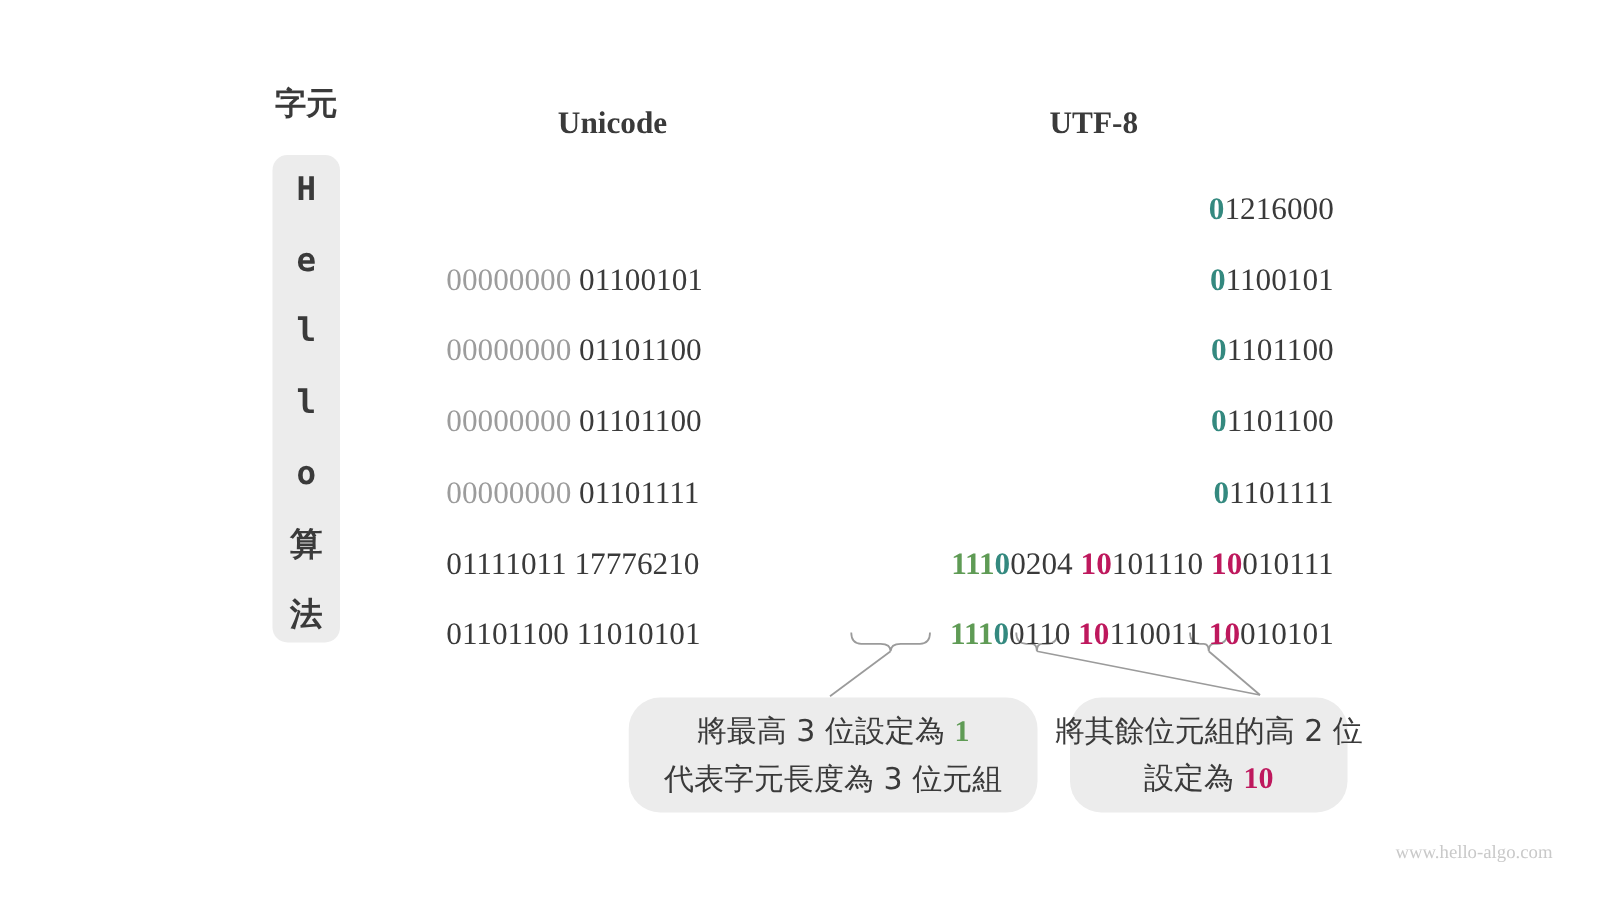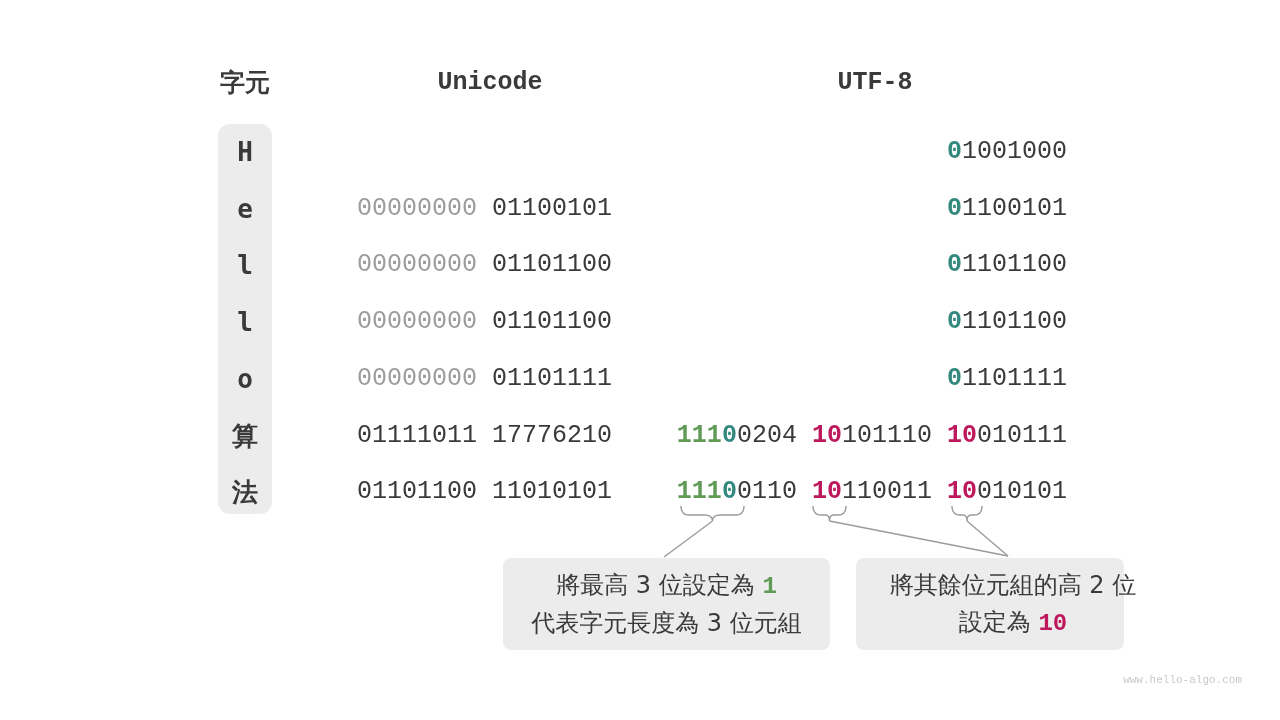--- a/index.html
+++ b/index.html
@@ -1,20 +1,20 @@
 <!DOCTYPE html>
 <html><head>
 <meta charset="utf-8">
 <style>
   html,body{margin:0;padding:0;background:#ffffff;}
   #canvas{
     position:relative;width:1280px;height:720px;background:#ffffff;overflow:hidden;
     font-family:"DejaVu Sans",sans-serif;color:#3a3a3a;
   }
-  .mono{font-family:Liberation Mono, monospace;}
+  .mono{font-family:Liberation Serif, serif;margin-top:16px;}
   .hdr{
     position:absolute;top:68px;font-weight:bold;font-size:25px;line-height:30px;
     text-align:center;color:#3a3a3a;white-space:nowrap;
   }
   #hdr-char{left:215px;width:60px;}
   #hdr-unicode{left:357px;width:266px;}
   #hdr-utf8{left:775px;width:200px;}
   #charcol-bg{
     position:absolute;left:218px;top:124px;width:54px;height:390px;
     background:#ececec;border-radius:12px;
@@ -29,32 +29,32 @@
     white-space:pre;color:#3a3a3a;
   }
   .row-uni{left:357px;}
   .row-utf{right:213px;text-align:right;}
   .c-dark{color:#3a3a3a;}
   .c-gray{color:#9c9c9c;}
   .c-green{color:#5f9b55;font-weight:bold;}
   .c-teal{color:#34897f;font-weight:bold;}
   .c-blue{color:#be185d;font-weight:bold;}
   .callout{
-    position:absolute;top:558px;height:92px;background:#ececec;border-radius:8px;
+    position:absolute;top:558px;height:92px;background:#ececec;border-radius:25px;
     display:flex;flex-direction:column;justify-content:center;align-items:center;
     font-size:24px;color:#3a3a3a;
   }
   #callout-0{left:503px;width:327px;}
-  #callout-1{left:856px;width:222px;padding-left:46px;}
+  #callout-1{left:856px;width:222px;}
   .callout-line{line-height:37px;text-align:center;white-space:pre;}
   .callout-line .mono{font-size:24px;}
   #connector-svg{position:absolute;left:0;top:0;width:1280px;height:720px;pointer-events:none;}
   #watermark{
-    position:absolute;top:674px;right:38px;font-size:11px;color:#c9c9c9;
-    font-family:Liberation Mono, monospace;
+    position:absolute;top:674px;right:38px;font-size:15px;color:#c9c9c9;
+    font-family:Liberation Serif, serif;
   }
 </style>
 </head>
 <body>
 
 <div id="canvas">
 
   <div class="hdr" id="hdr-char">字元</div>
   <div class="hdr mono" id="hdr-unicode">Unicode</div>
   <div class="hdr mono" id="hdr-utf8">UTF-8</div>
@@ -74,21 +74,21 @@
       <div class="callout-line"><span class="c-dark">將最高 3 位設定為 </span><span class="c-green mono">1</span></div>
       <div class="callout-line"><span class="c-dark">代表字元長度為 3 位元組</span></div>
     </div>
   <div class="callout" id="callout-1">
       <div class="callout-line"><span class="c-dark">將其餘位元組的高 2 位</span></div>
       <div class="callout-line"><span class="c-dark">設定為 </span><span class="c-blue mono">10</span></div>
     </div>
 
   <div id="watermark">www.hello-algo.com</div>
 <div class="row-char" style="top: 135px;">H</div>
-    <div class="row-bin row-utf mono" style="top: 136px;"><span class="c-teal">0</span><span class="c-dark">1001000</span></div>
+    <div class="row-bin row-utf mono" style="top: 136px;"><span class="c-teal">0</span><span class="c-dark">1216000</span></div>
     <div class="row-char" style="top: 191.7px;">e</div>
     <div class="row-bin row-uni mono" style="top: 192.7px;"><span class="c-gray">00000000</span> <span class="c-dark">01100101</span></div>
     <div class="row-bin row-utf mono" style="top: 192.7px;"><span class="c-teal">0</span><span class="c-dark">1100101</span></div>
     <div class="row-char" style="top: 248.4px;">l</div>
     <div class="row-bin row-uni mono" style="top: 249.4px;"><span class="c-gray">00000000</span> <span class="c-dark">01101100</span></div>
     <div class="row-bin row-utf mono" style="top: 249.4px;"><span class="c-teal">0</span><span class="c-dark">1101100</span></div>
     <div class="row-char" style="top: 305.1px;">l</div>
     <div class="row-bin row-uni mono" style="top: 306.1px;"><span class="c-gray">00000000</span> <span class="c-dark">01101100</span></div>
     <div class="row-bin row-utf mono" style="top: 306.1px;"><span class="c-teal">0</span><span class="c-dark">1101100</span></div>
     <div class="row-char" style="top: 361.8px;">o</div>

